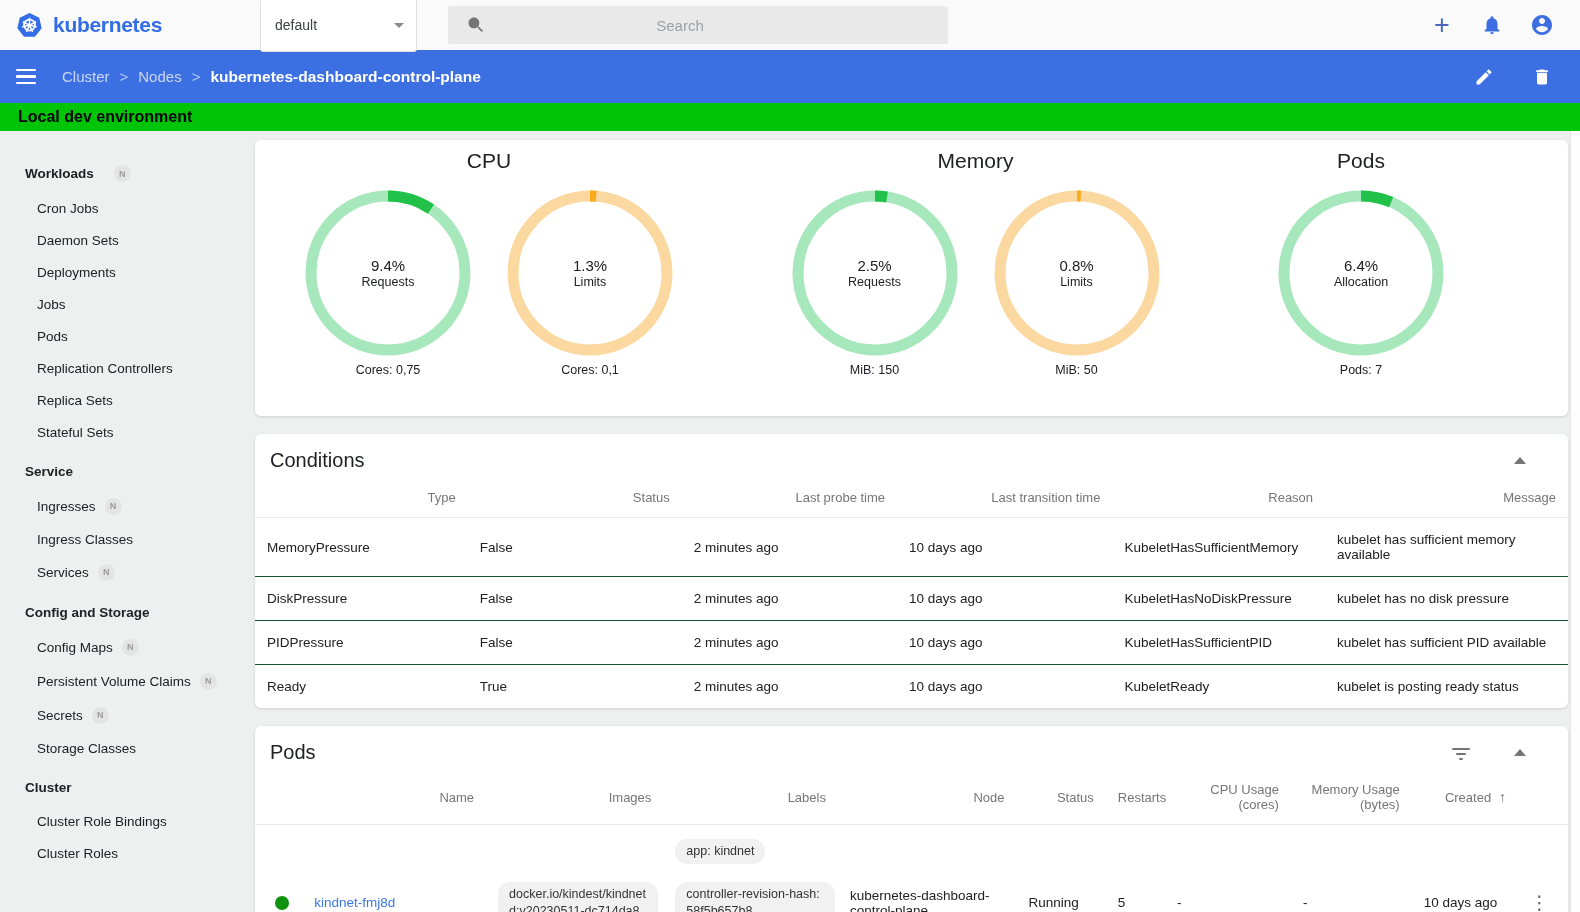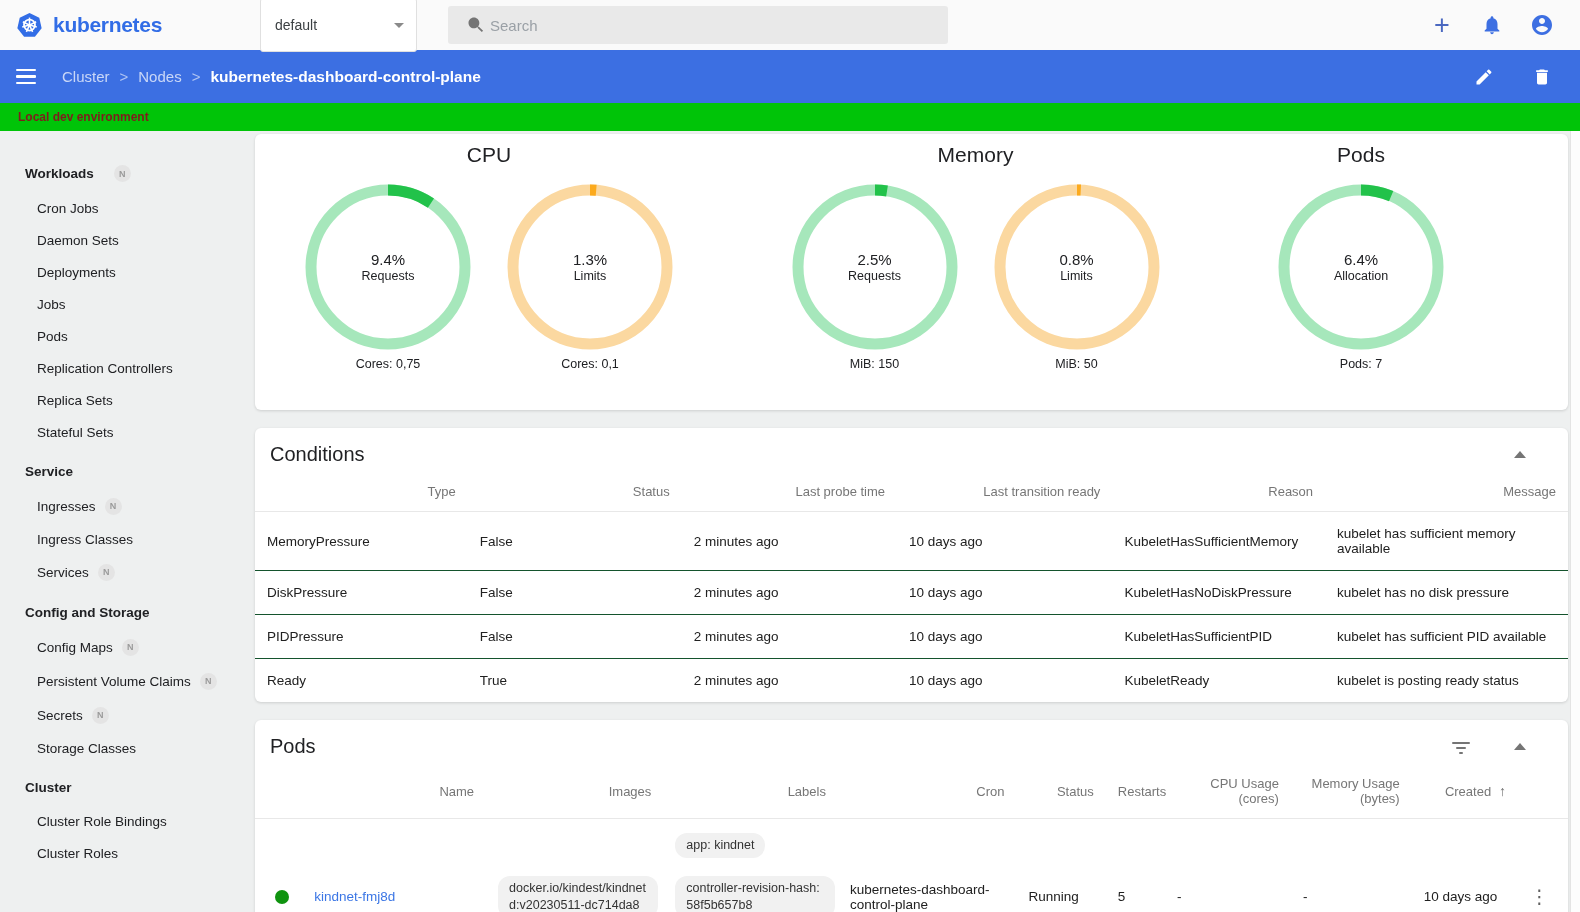--- a/index.html
+++ b/index.html
@@ -11,52 +11,52 @@
   .brand { width:247px; display:flex; align-items:center; gap:10px; padding-left:16px; flex:none; }
   .brand-word { font-size:21px; font-weight:bold; color:#326de6; letter-spacing:-0.3px; }
   .ns-select { width:157px; height:54px; background:#fff; border:1px solid #e0e0e0; border-radius:3px;
     display:flex; align-items:center; padding:0 12px 0 14px; cursor:pointer; flex:none; }
   .ns-label { font-size:14px; color:#3c4043; flex:1; }
   .caret { width:0; height:0; border-left:5px solid transparent; border-right:5px solid transparent;
     border-top:5px solid #8a8a8a; }
   .searchbar { width:500px; height:38px; background:#e9e9e9; border-radius:3px; margin-left:18px;
     display:flex; align-items:center; padding:0 12px 0 18px; flex:none; }
   .searchbar input { border:none; outline:none; background:transparent; font-size:15px; color:#15803d;
-    margin-left:24px; width:380px; font-family:inherit; }
+    margin-left:24px; width:380px; font-family:inherit;text-align:center; }
   .searchbar input::placeholder { color:#9aa0a6; }
   .top-icons { margin-left:auto; display:flex; align-items:center; gap:18px; padding-right:22px; }
   .icon-btn { width:32px; height:32px; display:flex; align-items:center; justify-content:center; cursor:pointer; }
   .plus-glyph { font-size:27px; color:#4a68c0; font-weight:400; line-height:1; }
 
   
   .bluebar { height:53px; background:#3c6fe2; display:flex; align-items:center; padding:0 22px 0 16px; }
   .hamburger { width:20px; display:flex; flex-direction:column; gap:4px; cursor:pointer; margin-right:26px; }
   .hamburger div { height:2.5px; background:#fff; border-radius:1px; }
   .crumbs { display:flex; align-items:center; gap:10px; font-size:15px; }
   .crumb { color:rgba(255,255,255,0.72); cursor:pointer; }
   .crumb-sep { color:rgba(255,255,255,0.60); font-size:15px; }
   .crumb-current { color:#fff; font-weight:bold; font-size:15.5px; }
   .bluebar-icons { margin-left:auto; display:flex; gap:26px; }
 
   
   .banner { height:28px; display:flex; align-items:center; padding-left:18px;
-    font-size:12px; font-weight:bold; color:#7f1d1d; }
+    font-size:16px; font-weight:bold; color:#000000; }
 
   
   .layout { display:flex; height:781px; }
   .sidebar { width:247px; flex:none; padding-top:24px; overflow:hidden; }
   .side-header { display:flex; align-items:center; gap:20px; padding:10px 8px 10px 25px;
     font-size:13.5px; font-weight:bold; color:#202124; cursor:pointer; margin-top:6px; }
   .side-header:first-child { margin-top:0; }
   .side-item { display:flex; align-items:center; gap:9px; padding:8.5px 8px 8.5px 37px;
     font-size:13.5px; color:#202124; cursor:pointer; }
   .nbadge { width:17px; height:17px; border-radius:50%; background:#e4e4e4; color:#9a9a9a;
     font-size:9px; font-weight:bold; display:flex; align-items:center; justify-content:center; flex:none; }
 
-  .content { flex:1; padding:3px 2px 0 8px; overflow:hidden; }
+  .content { flex:1; padding:9px 2px 0 8px; overflow:hidden; }
   .scroll-strip { width:10px; flex:none; background:#fdfdfd; border-left:1px solid #e4e4e4; }
   .card { background:#fff; border-radius:6px; box-shadow:0 1px 3px rgba(0,0,0,0.14); margin-bottom:18px; }
 
   
   .charts-card { height:276px; padding:6px 122px 0 48px; display:flex; justify-content:space-between; }
   .chart-group h2 { font-size:21px; font-weight:400; color:#202124; text-align:center; line-height:30px; }
   .donuts { display:flex; gap:32px; margin-top:12px; }
   .donut { width:170px; position:relative; text-align:center; }
   .donut-center { position:absolute; top:0; left:0; width:170px; height:170px;
     display:flex; flex-direction:column; align-items:center; justify-content:center; }
@@ -326,21 +326,21 @@
             <col style="width:16.4%">
           <col style="width:16.4%">
             <col style="width:16.2%">
             <col style="width:18.5%">
         </colgroup>
         <thead>
             <tr id="cond-head">
               <th>Type</th>
               <th>Status</th>
               <th>Last probe time</th>
-              <th>Last transition ready</th>
+              <th>Last transition time</th>
               <th>Reason</th>
               <th>Message</th>
             </tr>
           </thead>
         <tbody id="cond-body">
             <tr>
               <td>MemoryPressure</td>
               <td>False</td>
               <td>2 minutes ago</td>
               <td>10 days ago</td>
@@ -398,21 +398,21 @@
           <col style="width:9.2%">
             <col style="width:8.1%">
             <col style="width:3.8%">
         </colgroup>
         <thead>
             <tr id="pods-head">
               <th></th>
               <th>Name</th>
               <th>Images</th>
               <th>Labels</th>
-              <th>Cron</th>
+              <th>Node</th>
               <th>Status</th>
               <th>Restarts</th>
               <th>CPU Usage (cores)</th>
               <th>Memory Usage (bytes)</th>
               <th>Created<span class="sort-arrow"> ↑</span></th>
               <th></th>
             </tr>
           </thead>
         <tbody id="pods-body">
             <tr>

